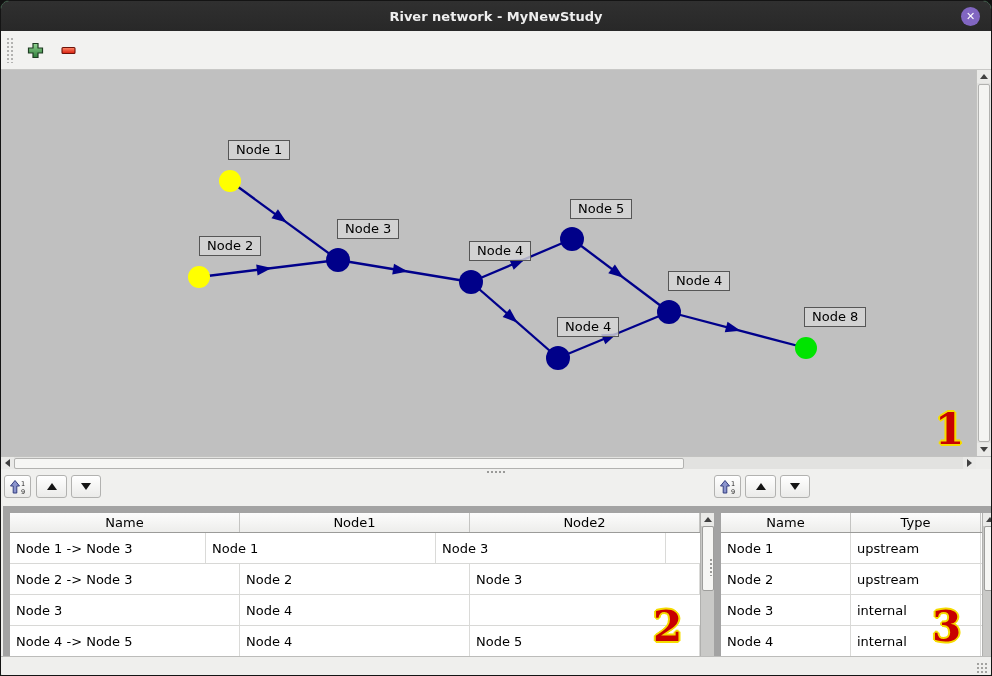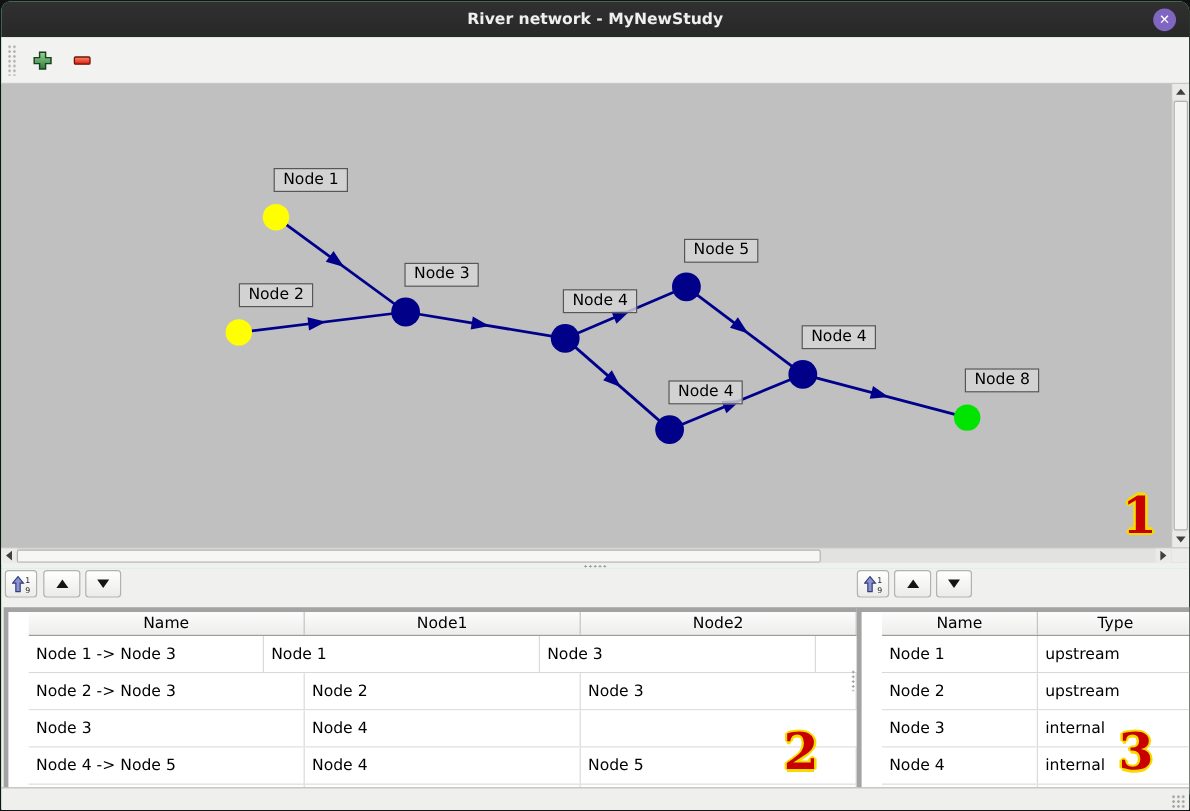--- a/index.html
+++ b/index.html
@@ -37,21 +37,21 @@
   .dots-h{position:absolute;left:485px;top:1px;width:20px;height:3px;
     background-image:radial-gradient(#9a9a98 0.9px, transparent 1.1px);background-size:4px 4px;}
   .dots-v{position:absolute;left:708px;top:84px;width:4px;height:18px;
     background-image:radial-gradient(#9a9a98 0.9px, transparent 1.1px);background-size:4px 4px;}
   
   .bottom{position:absolute;left:0;top:473px;width:100%;height:182px;background:#f0f0ee;}
   .cmd-btn{position:absolute;top:1px;height:23px;border:1px solid #b2b2b0;border-radius:3px;background:linear-gradient(#ffffff,#ebebe9);display:flex;align-items:center;justify-content:center;cursor:pointer;padding:0;}
   .btri-up{width:0;height:0;border-left:5px solid transparent;border-right:5px solid transparent;border-bottom:7px solid #141414;}
   .btri-down{width:0;height:0;border-left:5px solid transparent;border-right:5px solid transparent;border-top:7px solid #141414;}
   
-  .dtable{position:absolute;top:32px;height:148px;background:#fff;border:4px solid #a3a3a3;overflow:hidden;padding-left:17px;}
+  .dtable{position:absolute;top:32px;height:148px;background:#fff;border:7px solid #a3a3a3;overflow:hidden;}
   .thead{display:flex;height:19px;background:linear-gradient(#fcfcfc,#ededeb);border-bottom:1px solid #9b9b99;}
   .thcell{display:flex;align-items:center;justify-content:center;font-size:13px;color:#000;border-right:1px solid #c4c4c2;box-sizing:border-box;}
   .trow{display:flex;height:30px;border-bottom:1px solid #d8d8d6;background:#fff;}
   .tcell{display:flex;align-items:center;padding-left:6px;font-size:13px;color:#000;border-right:1px solid #dadad8;box-sizing:border-box;overflow:hidden;white-space:nowrap;}
   .tscroll{position:absolute;top:0;right:0;width:14px;height:146px;background:#c9c9c7;border-left:1px solid #b0b0ae;}
   .tscroll .sbtn{width:14px;height:13px;}
   .tthumb{position:absolute;left:1px;right:1px;top:13px;height:63px;background:#f6f6f4;border:1px solid #9e9e9c;border-radius:2px;}
   
   .statusbar{position:absolute;left:0;top:655px;width:100%;height:19px;background:#efefed;border-top:1px solid #bcbcba;}
   .grip{position:absolute;right:3px;bottom:2px;width:12px;height:12px;

